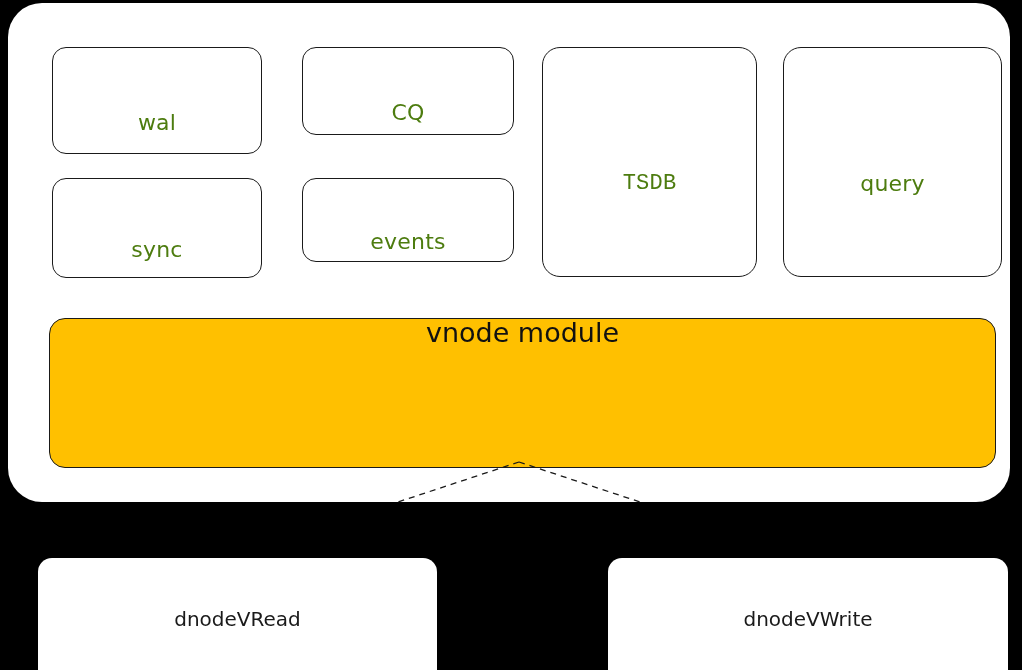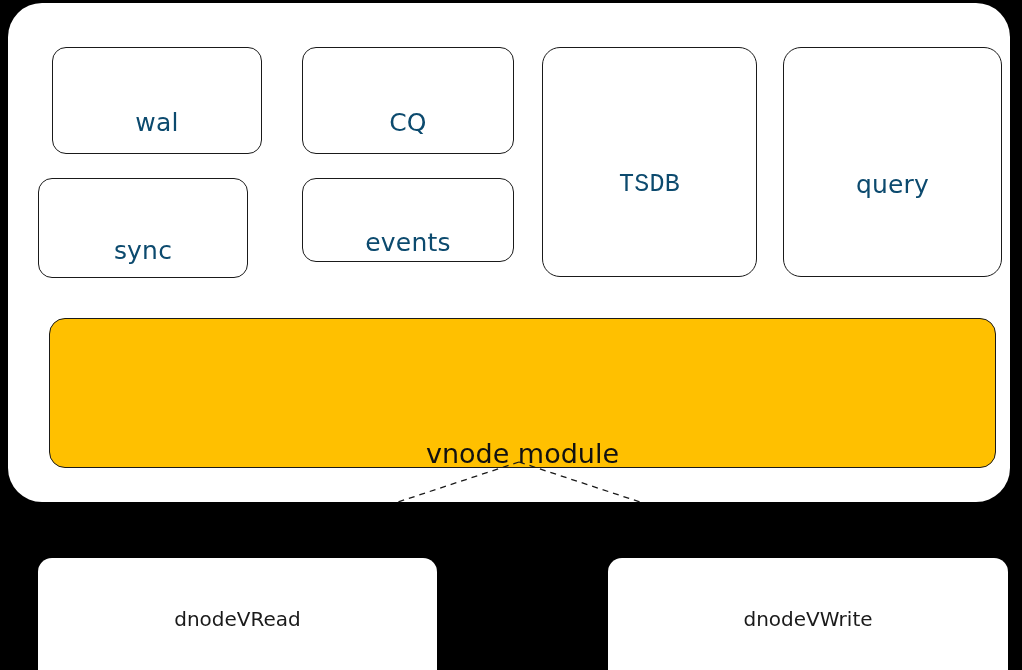--- a/index.html
+++ b/index.html
@@ -39,49 +39,49 @@
     position: absolute;
     background: #ffffff;
     border: 1.6px solid #1a1a1a;
     border-radius: 14px;
     box-sizing: border-box;
     display: flex;
     align-items: center;
     justify-content: center;
   }
   .mod-label {
-    font-size: 25px;
-    color: #0c4a6e;
+    font-size: 22px;
+    color: #4d7c0f;
     line-height: 1;
     letter-spacing: 0.2px;
     white-space: nowrap;
     margin-top: 44px;
   }
 
   
   .box-wal    { left: 41px;  top: 41px;  width: 210px; height: 107px; }
-  .box-cq     { left: 291px; top: 41px;  width: 212px; height: 107px; }
-  .box-sync   { left: 27px;  top: 172px; width: 210px; height: 100px; }
+  .box-cq     { left: 291px; top: 41px;  width: 212px; height: 88px; }
+  .box-sync   { left: 41px;  top: 172px; width: 210px; height: 100px; }
   .box-events { left: 291px; top: 172px; width: 212px; height: 84px; }
   .box-tsdb   { left: 531px; top: 41px;  width: 215px; height: 230px; border-radius: 18px; font-family: Liberation Mono, monospace; }
   .box-query  { left: 772px; top: 41px;  width: 219px; height: 230px; border-radius: 18px; }
 
   
   .vnode-module {
     position: absolute;
     left: 38px;
     top: 312px;
     width: 947px;
     height: 150px;
     background: #ffc000;
     border: 1.8px solid #1a1a1a;
     border-radius: 16px;
     box-sizing: border-box;
     display: flex;
-    align-items: flex-end;
+    align-items: flex-start;
     justify-content: center;
   }
   .vnode-module-label {
     font-size: 27px;
     color: #111111;
     line-height: 1;
     white-space: nowrap;
   }
 
   

